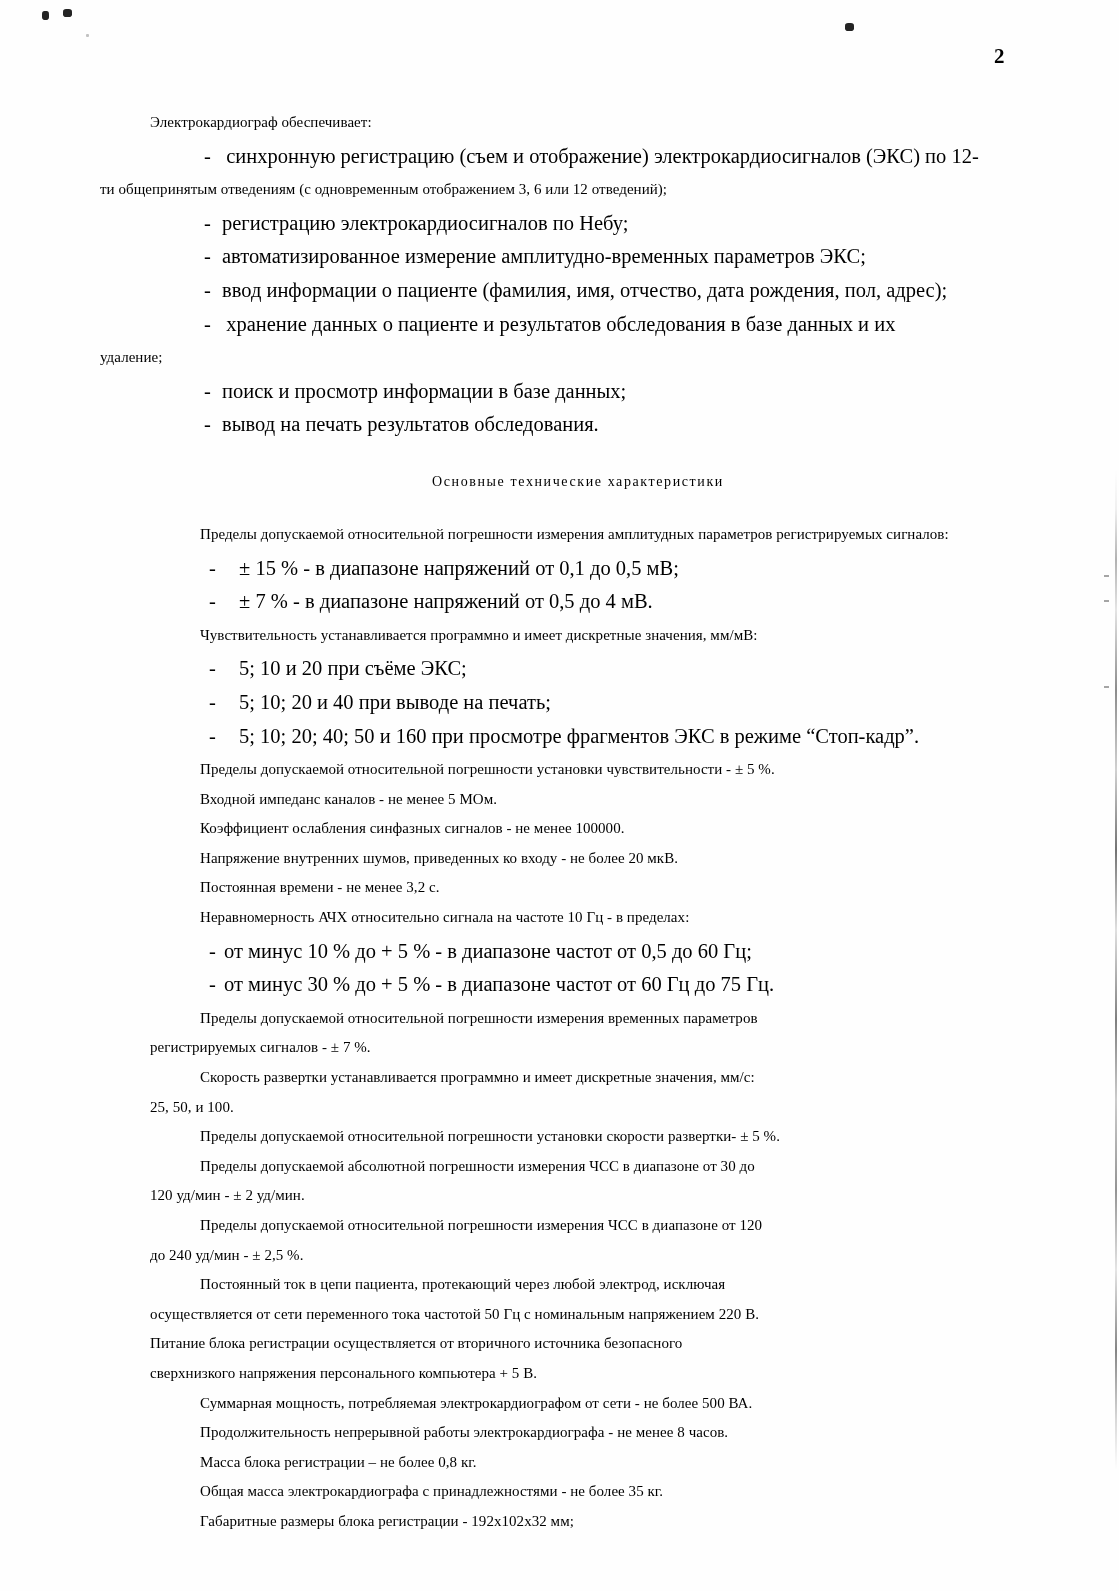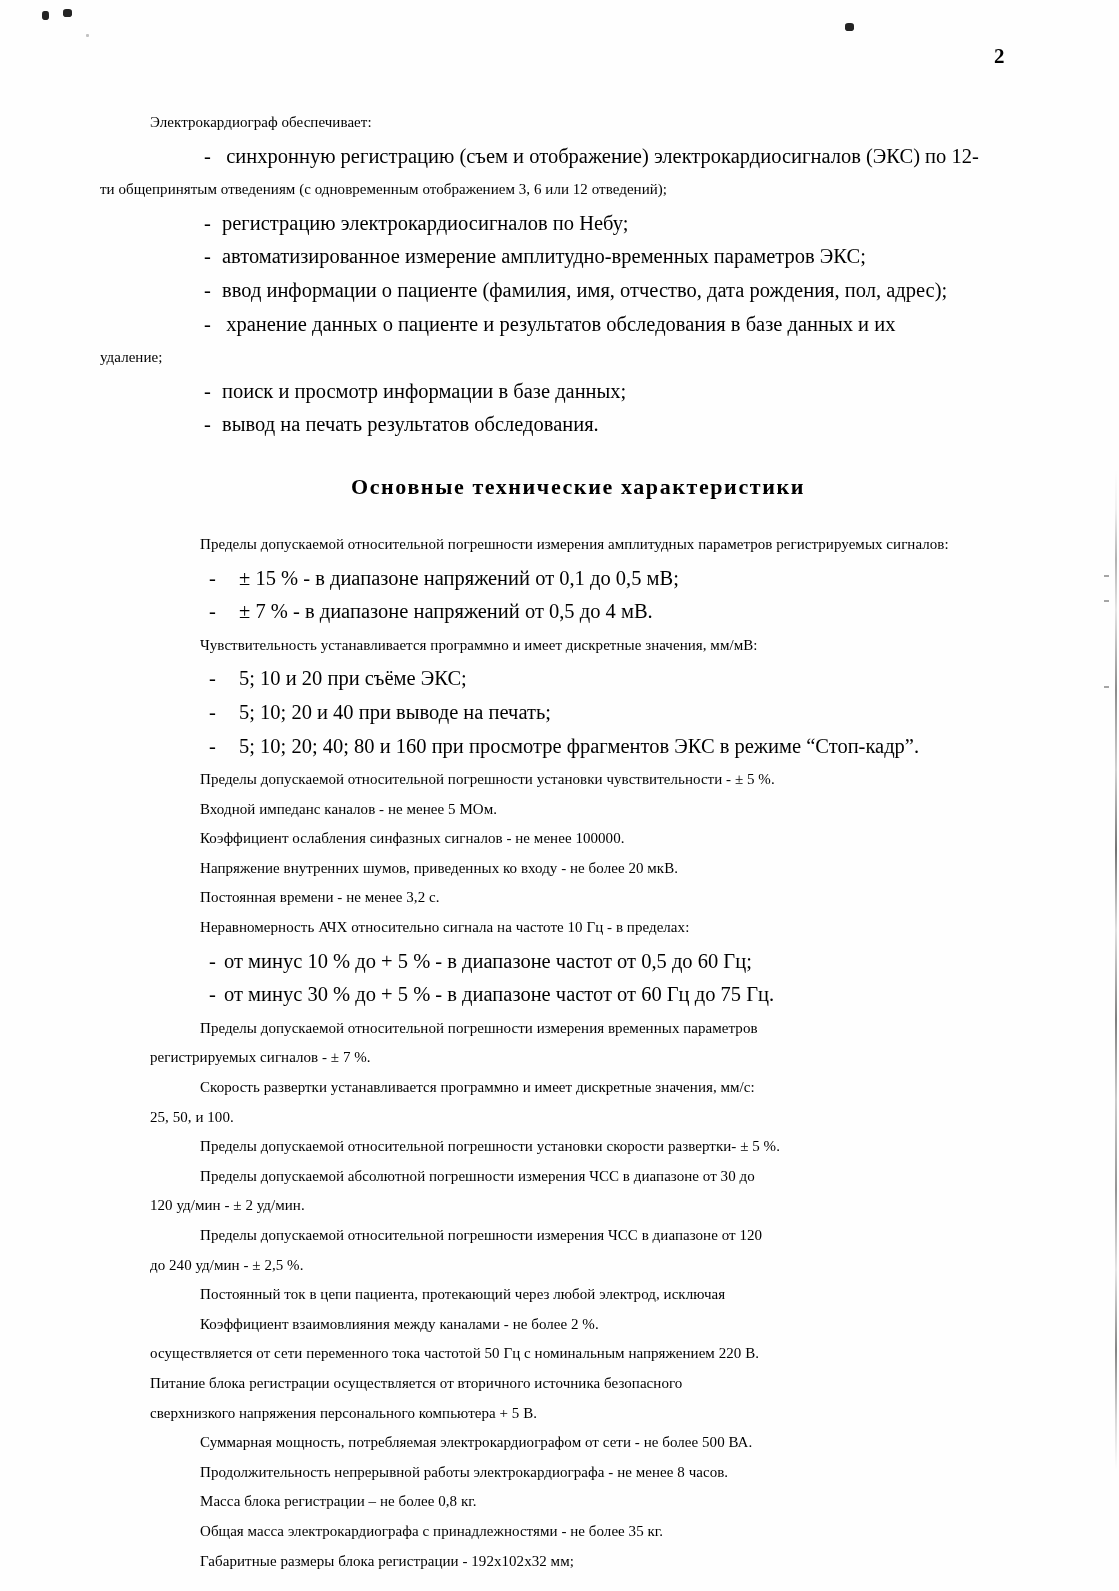--- a/index.html
+++ b/index.html
@@ -95,22 +95,22 @@
   }
   p.indent      { text-indent: 50px; }
   p.flush       { text-indent: 0; }
   p.last-left   { text-align: left; }
 
   .section-title {
     margin: 0;
     padding-top: 30px;
     padding-bottom: 30px;
     text-align: center;
-    font-size: 22px;
-    font-weight: bold;
+    font-size: 14px;
+    font-weight: normal;
     letter-spacing: 1.6px;
   }
 
   
   .li {
     margin: 4px;
     font-size: 20.5px;
     line-height: 29.6px;
     text-align: left;
     display: flex;
@@ -214,21 +214,21 @@
     <div class="li b">
       <span class="dash">-</span>
       <span class="txt">5; 10 и 20  при  съёме  ЭКС;</span>
     </div>
     <div class="li b">
       <span class="dash">-</span>
       <span class="txt">5; 10; 20 и  40  при  выводе  на  печать;</span>
     </div>
     <div class="li b">
       <span class="dash">-</span>
-      <span class="txt">5; 10; 20; 40; 80 и 160  при  просмотре  фрагментов  ЭКС  в  режиме “Стоп-кадр”.</span>
+      <span class="txt">5; 10; 20; 40; 50 и 160  при  просмотре  фрагментов  ЭКС  в  режиме “Стоп-кадр”.</span>
     </div>
 
     <p class="indent last-left">Пределы допускаемой относительной погрешности установки чувствительности - ± 5 %.</p>
     <p class="indent last-left">Входной импеданс каналов - не менее 5 МОм.</p>
     <p class="indent last-left">Коэффициент  ослабления  синфазных  сигналов  - не менее 100000.</p>
     <p class="indent last-left">Напряжение внутренних шумов,   приведенных ко входу - не более 20 мкВ.</p>
     <p class="indent last-left">Постоянная времени - не менее 3,2 с.</p>
     <p class="indent last-left">Неравномерность АЧХ относительно сигнала на частоте 10 Гц - в пределах:</p>
 
     <div class="li c">
@@ -249,21 +249,20 @@
     <p class="indent last-left">Пределы допускаемой относительной погрешности установки скорости развертки- ± 5 %.</p>
 
     <p class="indent">Пределы  допускаемой  абсолютной  погрешности  измерения  ЧСС  в  диапазоне  от  30  до</p>
     <p class="flush last-left">120 уд/мин - ± 2 уд/мин.</p>
 
     <p class="indent">Пределы  допускаемой  относительной  погрешности  измерения  ЧСС  в  диапазоне  от 120</p>
     <p class="flush last-left">до 240 уд/мин - ± 2,5 %.</p>
 
     <p class="indent">Постоянный  ток  в  цепи  пациента,  протекающий  через  любой  электрод,  исключая</p>
 
-    <p class="indent last-left">Коэффициент  взаимовлияния  между  каналами  -  не   более 2 %.</p>
 
     <p class="flush">осуществляется от сети переменного тока частотой 50 Гц с номинальным напряжением 220 В.</p>
     <p class="flush">Питание   блока   регистрации   осуществляется   от   вторичного   источника   безопасного</p>
     <p class="flush last-left">сверхнизкого напряжения персонального компьютера + 5 В.</p>
 
     <p class="indent last-left">Суммарная мощность, потребляемая электрокардиографом от сети  -  не  более 500 ВА.</p>
     <p class="indent last-left">Продолжительность непрерывной работы электрокардиографа - не менее 8 часов.</p>
     <p class="indent last-left">Масса блока  регистрации – не более 0,8 кг.</p>
     <p class="indent last-left">Общая масса электрокардиографа с принадлежностями - не более  35 кг.</p>
     <p class="indent last-left">Габаритные размеры  блока регистрации - 192х102х32 мм;</p>

